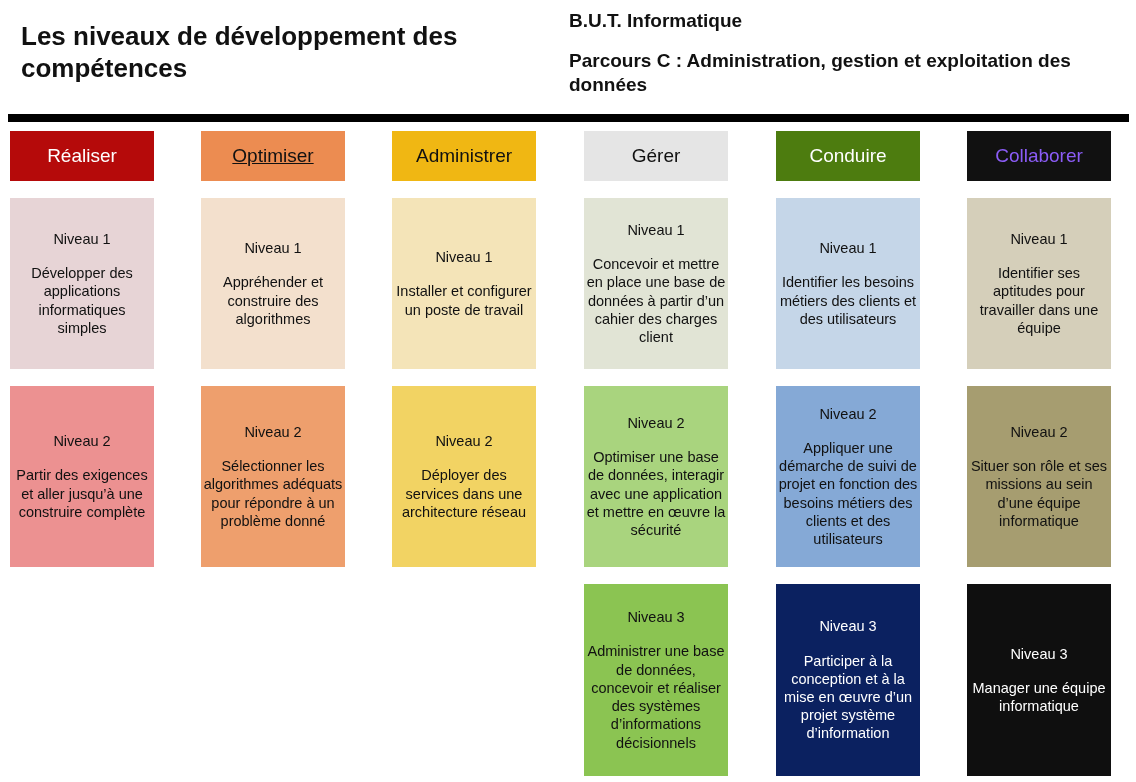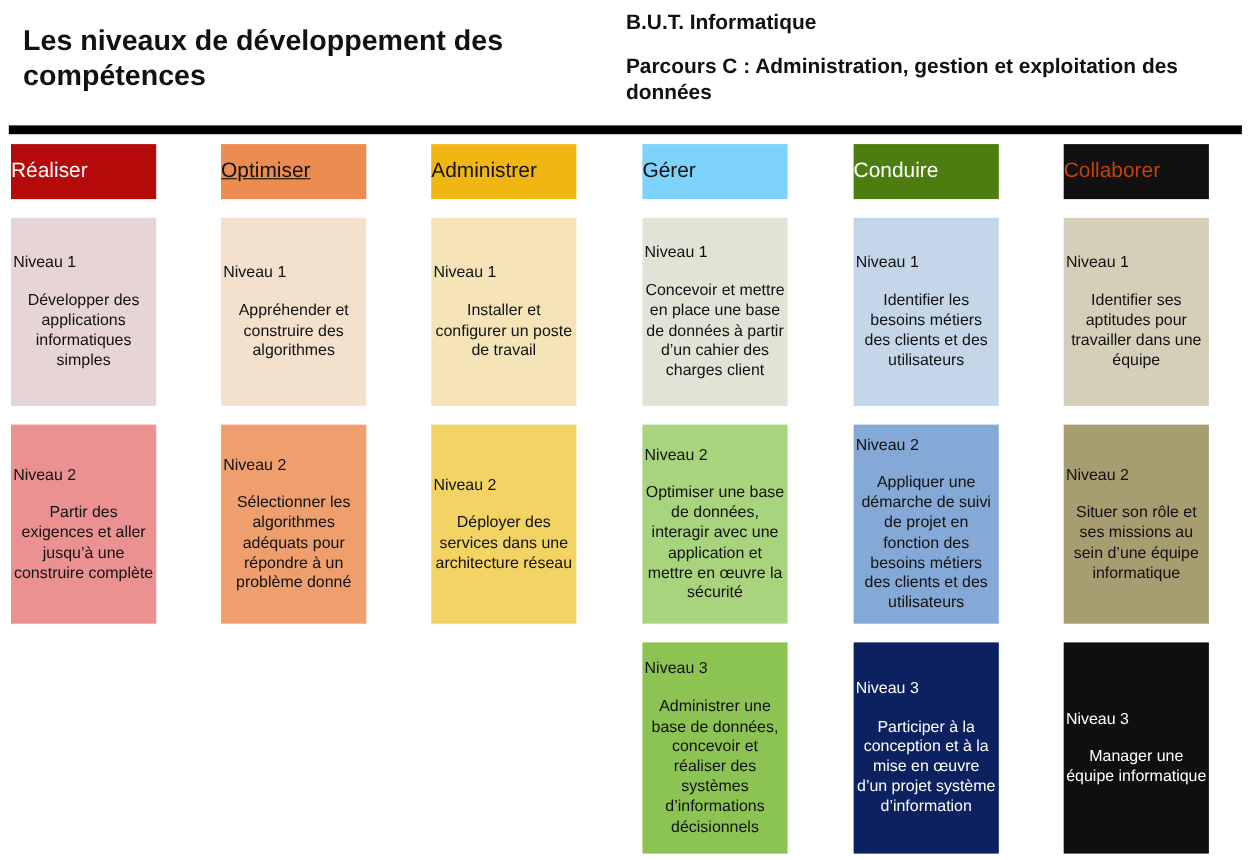--- a/index.html
+++ b/index.html
@@ -3,22 +3,22 @@
 <meta charset="utf-8">
 <style>
   html, body { margin:0; padding:0; background:#ffffff; }
   body { width:1136px; height:782px; position:relative; overflow:hidden;
          font-family:"Liberation Sans", "DejaVu Sans", sans-serif; color:#111; }
   .title { position:absolute; left:9px; top:8px; width:520px;
            font-size:26px; font-weight:bold; line-height:32px; color:#111; margin:12px; }
   .subtitle { position:absolute; left:569px; top:9px; font-size:19px; font-weight:bold; line-height:24px; margin:0; }
   .parcours { position:absolute; left:569px; top:49px; width:560px; font-size:19px; font-weight:bold; line-height:24px; margin:0; }
   .rule { position:absolute; left:8px; top:114px; width:1121px; height:8px; background:#000; }
-  .head, .cell { position:absolute; width:132px; box-sizing:border-box;
-                 display:flex; flex-direction:column; align-items:flex-start; justify-content:center;
+  .head, .cell { position:absolute; width:144px; box-sizing:border-box;
+                 display:flex; flex-direction:column; align-items:center; justify-content:center;
                  text-align:center; }
   .head { height:50px; top:131px; font-size:19px; }
   .cell { font-size:14.5px; line-height:18.2px; padding:0 2px; }
   .cell .lvl { margin-bottom:16px; }
   .cell .desc { white-space:normal; }
   .r1 { top:198px; height:171px; }
   .r2 { top:386px; height:181px; }
   .r3 { top:584px; height:192px; }
   .c0 { left:10px; } .c1 { left:201px; } .c2 { left:392px; }
   .c3 { left:584px; } .c4 { left:776px; } .c5 { left:967px; }
@@ -33,27 +33,27 @@
 
 <div class="head c0" style="background: rgb(181, 10, 10); color: rgb(255, 255, 255);">
     <span>Réaliser</span>
   </div>
 <div class="head c1" style="background: rgb(236, 140, 81); color: rgb(17, 17, 17); text-decoration: underline;">
     <span>Optimiser</span>
   </div>
 <div class="head c2" style="background: rgb(240, 183, 19); color: rgb(17, 17, 17);">
     <span>Administrer</span>
   </div>
-<div class="head c3" style="background: #7dd3fc; color: rgb(17, 17, 17);">
+<div class="head c3" style="background: #e5e5e5; color: rgb(17, 17, 17);">
     <span>Gérer</span>
   </div>
 <div class="head c4" style="background: #4d7c0f; color: rgb(255, 255, 255);">
     <span>Conduire</span>
   </div>
-<div class="head c5" style="background: rgb(17, 17, 17); color: #c2410c;">
+<div class="head c5" style="background: rgb(17, 17, 17); color: #8b5cf6;">
     <span>Collaborer</span>
   </div>
 
 <div class="cell r1 c0" style="background: rgb(231, 212, 214); color: rgb(17, 17, 17);">
   <div class="lvl">Niveau 1</div>
   <div class="desc">Développer des applications informatiques simples</div>
 </div>
 <div class="cell r1 c1" style="background: rgb(243, 224, 205); color: rgb(17, 17, 17);">
   <div class="lvl">Niveau 1</div>
   <div class="desc">Appréhender et construire des algorithmes</div>

